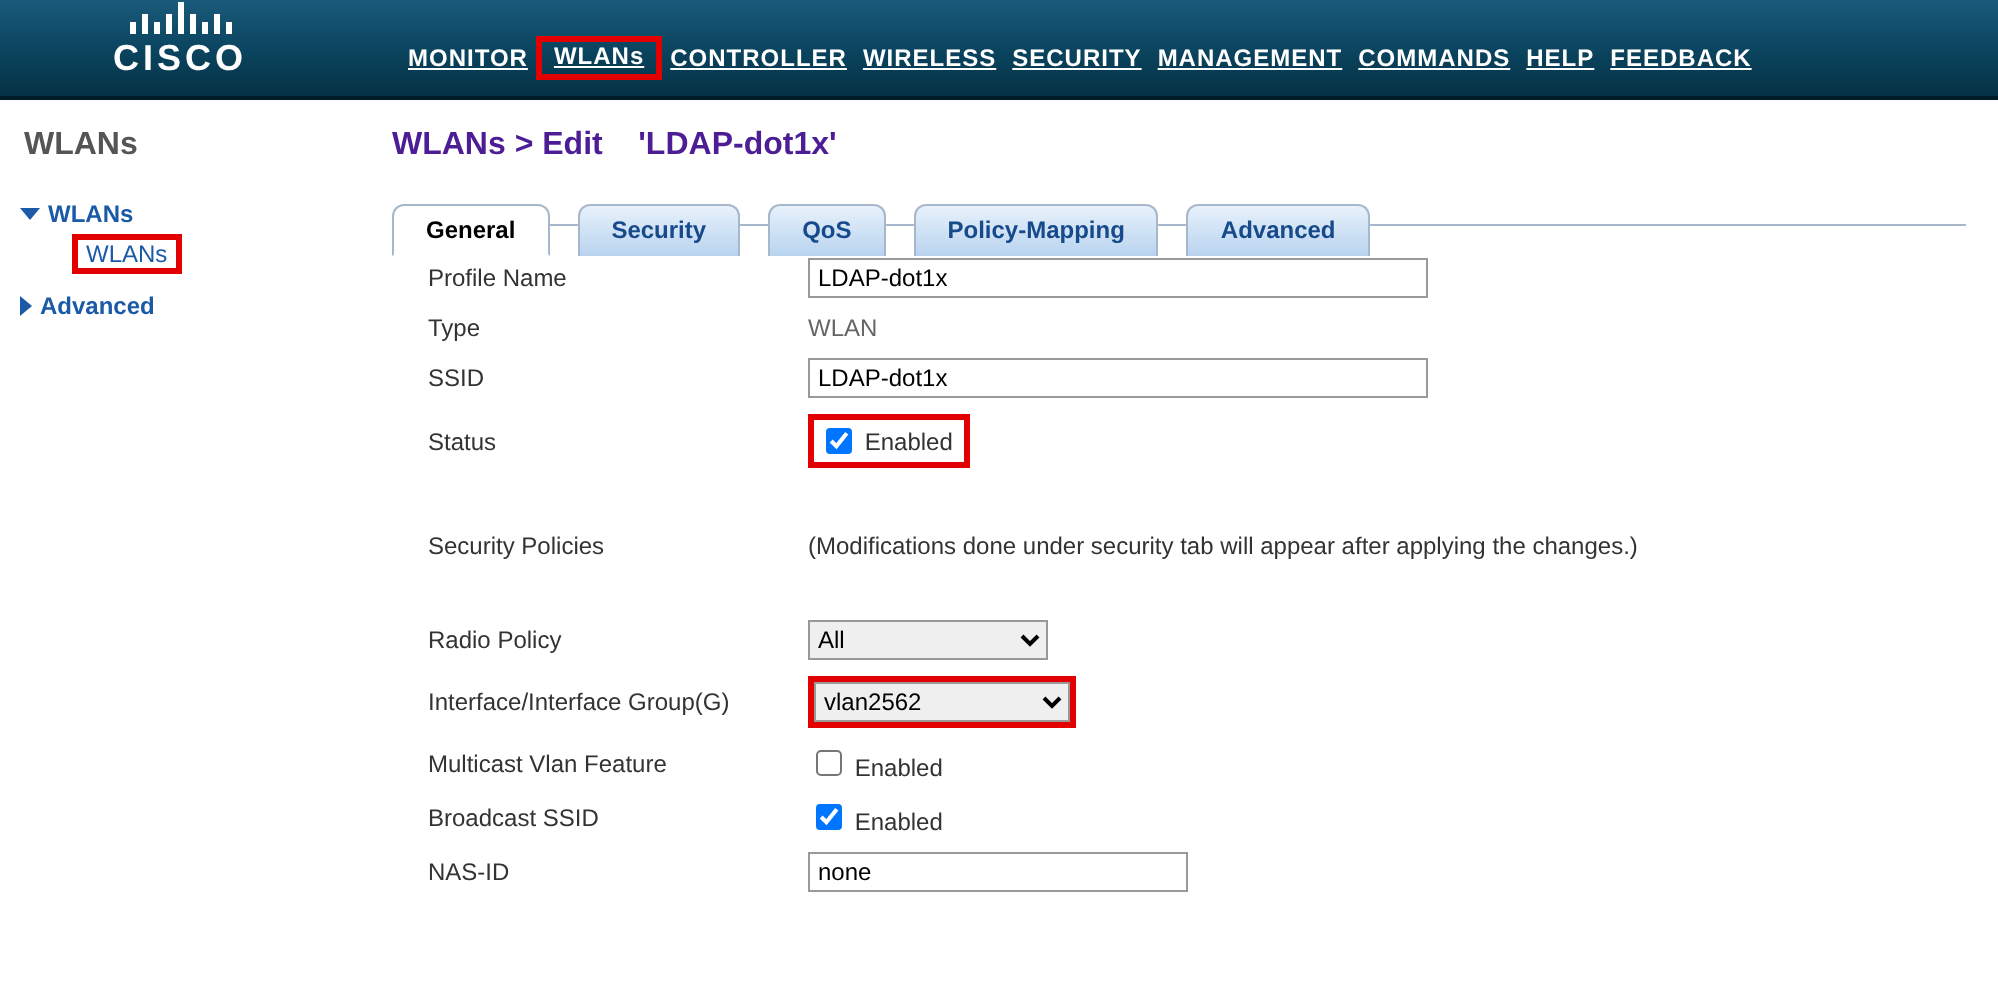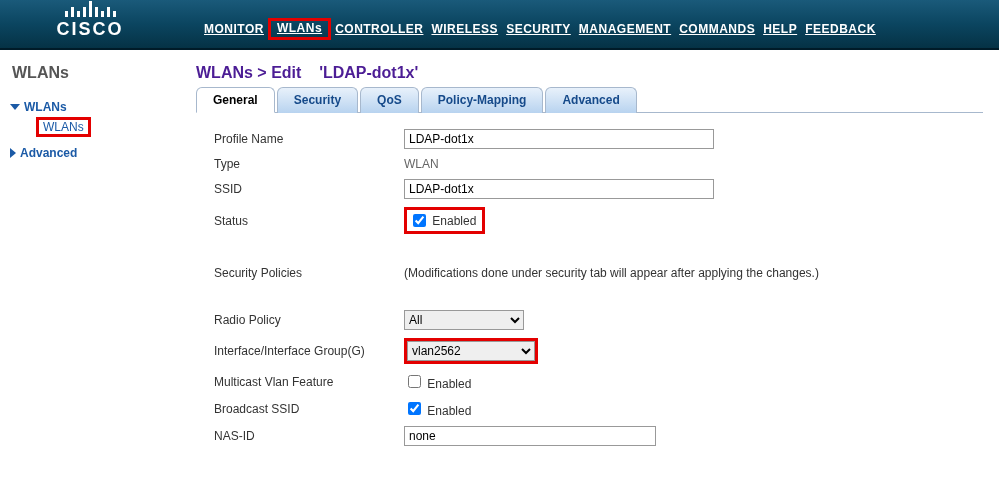--- a/index.html
+++ b/index.html
@@ -119,27 +119,27 @@
   display:flex;
   border-bottom:1px solid #a7b8cd;
   margin-bottom:12px;
 }
 .tab {
   border:1px solid #a7b8cd;
   border-bottom:none;
   border-top-left-radius:6px;
   border-top-right-radius:6px;
   padding:5px 16px;
-  margin-right:2px;
+  margin-right:14px;
   background: linear-gradient(to bottom, #e8f1fb 0%, #b8d3ef 100%);
   color:#164a8a;
   font-weight:bold;
   font-size:12px;
   position:relative;
-  top:1px;
+  top:16px;
   cursor:pointer;
 }
 .tab.active {
   background:#fff;
   color:#000;
   border-bottom:1px solid #fff;
 }
 .form-area {
   padding: 4px 18px;
 }
@@ -324,18 +324,18 @@
       <div class="frow">
         <div class="flabel">Broadcast SSID</div>
         <div class="fval">
           <input type="checkbox" checked="" style="">
           <span>Enabled</span>
         </div>
       </div>
 
       <div class="frow">
         <div class="flabel">NAS-ID</div>
-        <div class="fval"><input type="text" style="width: 252px;" value="none"></div>
+        <div class="fval"><input type="text" style="width: 190px;" value="none"></div>
       </div>
 
     </div>
   </div>
 </div>
 
 </body></html>

